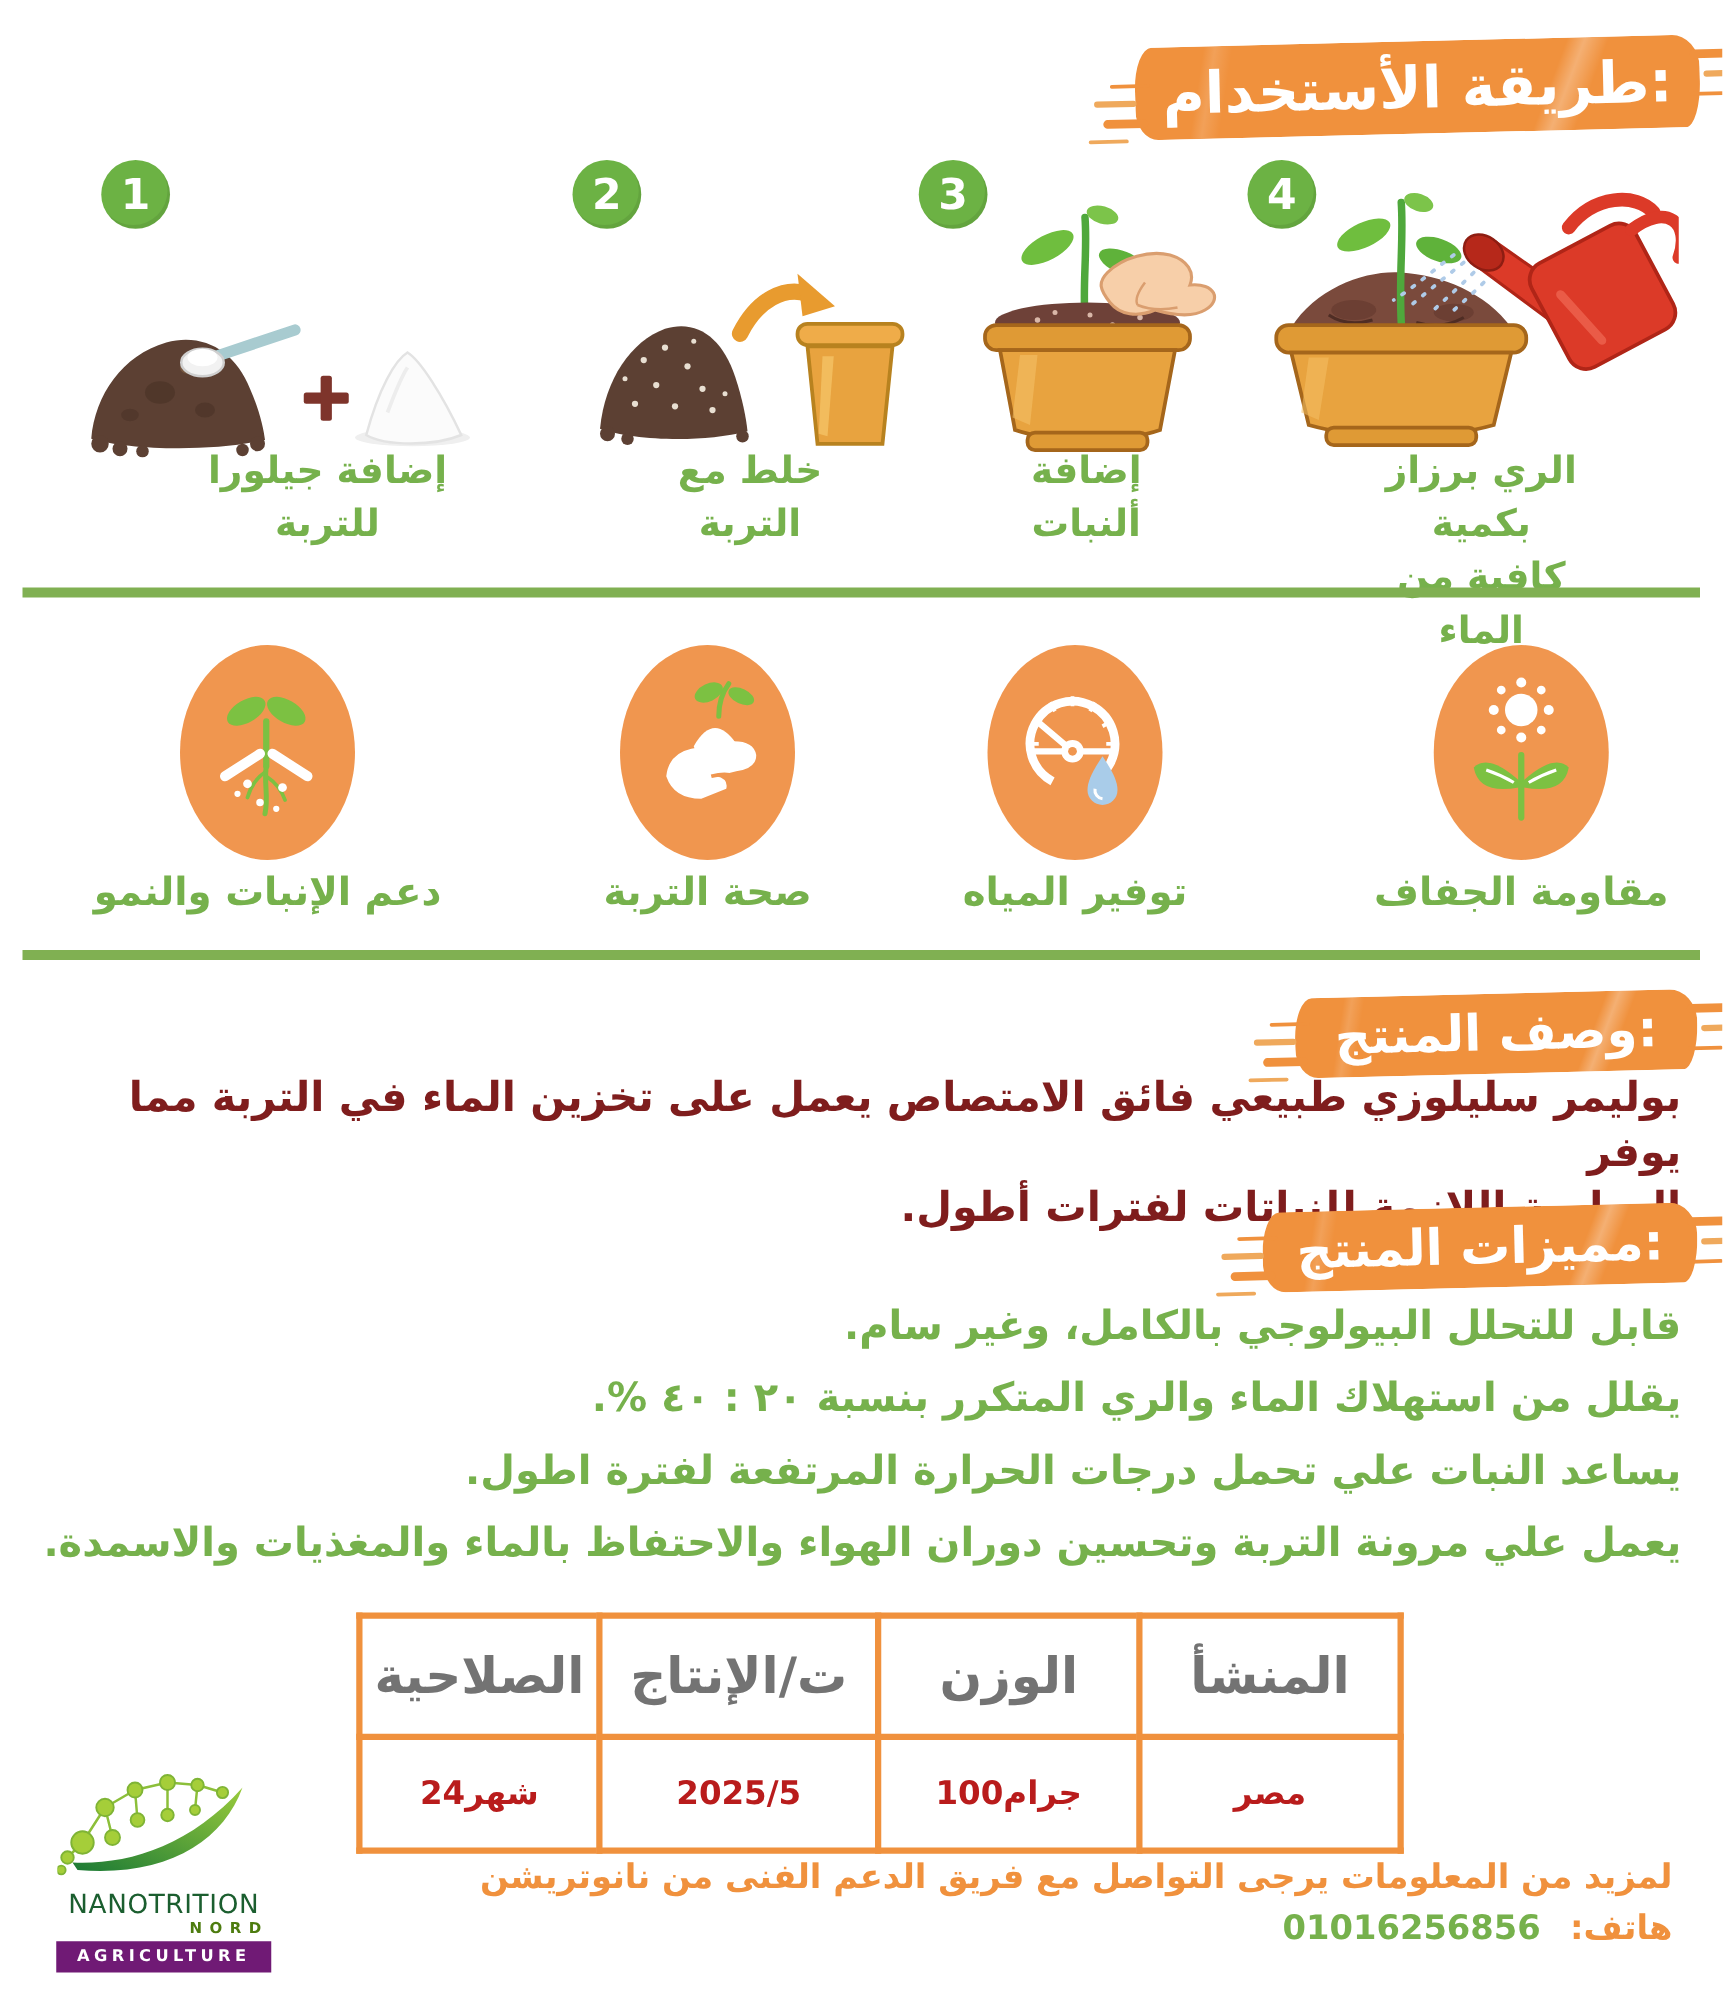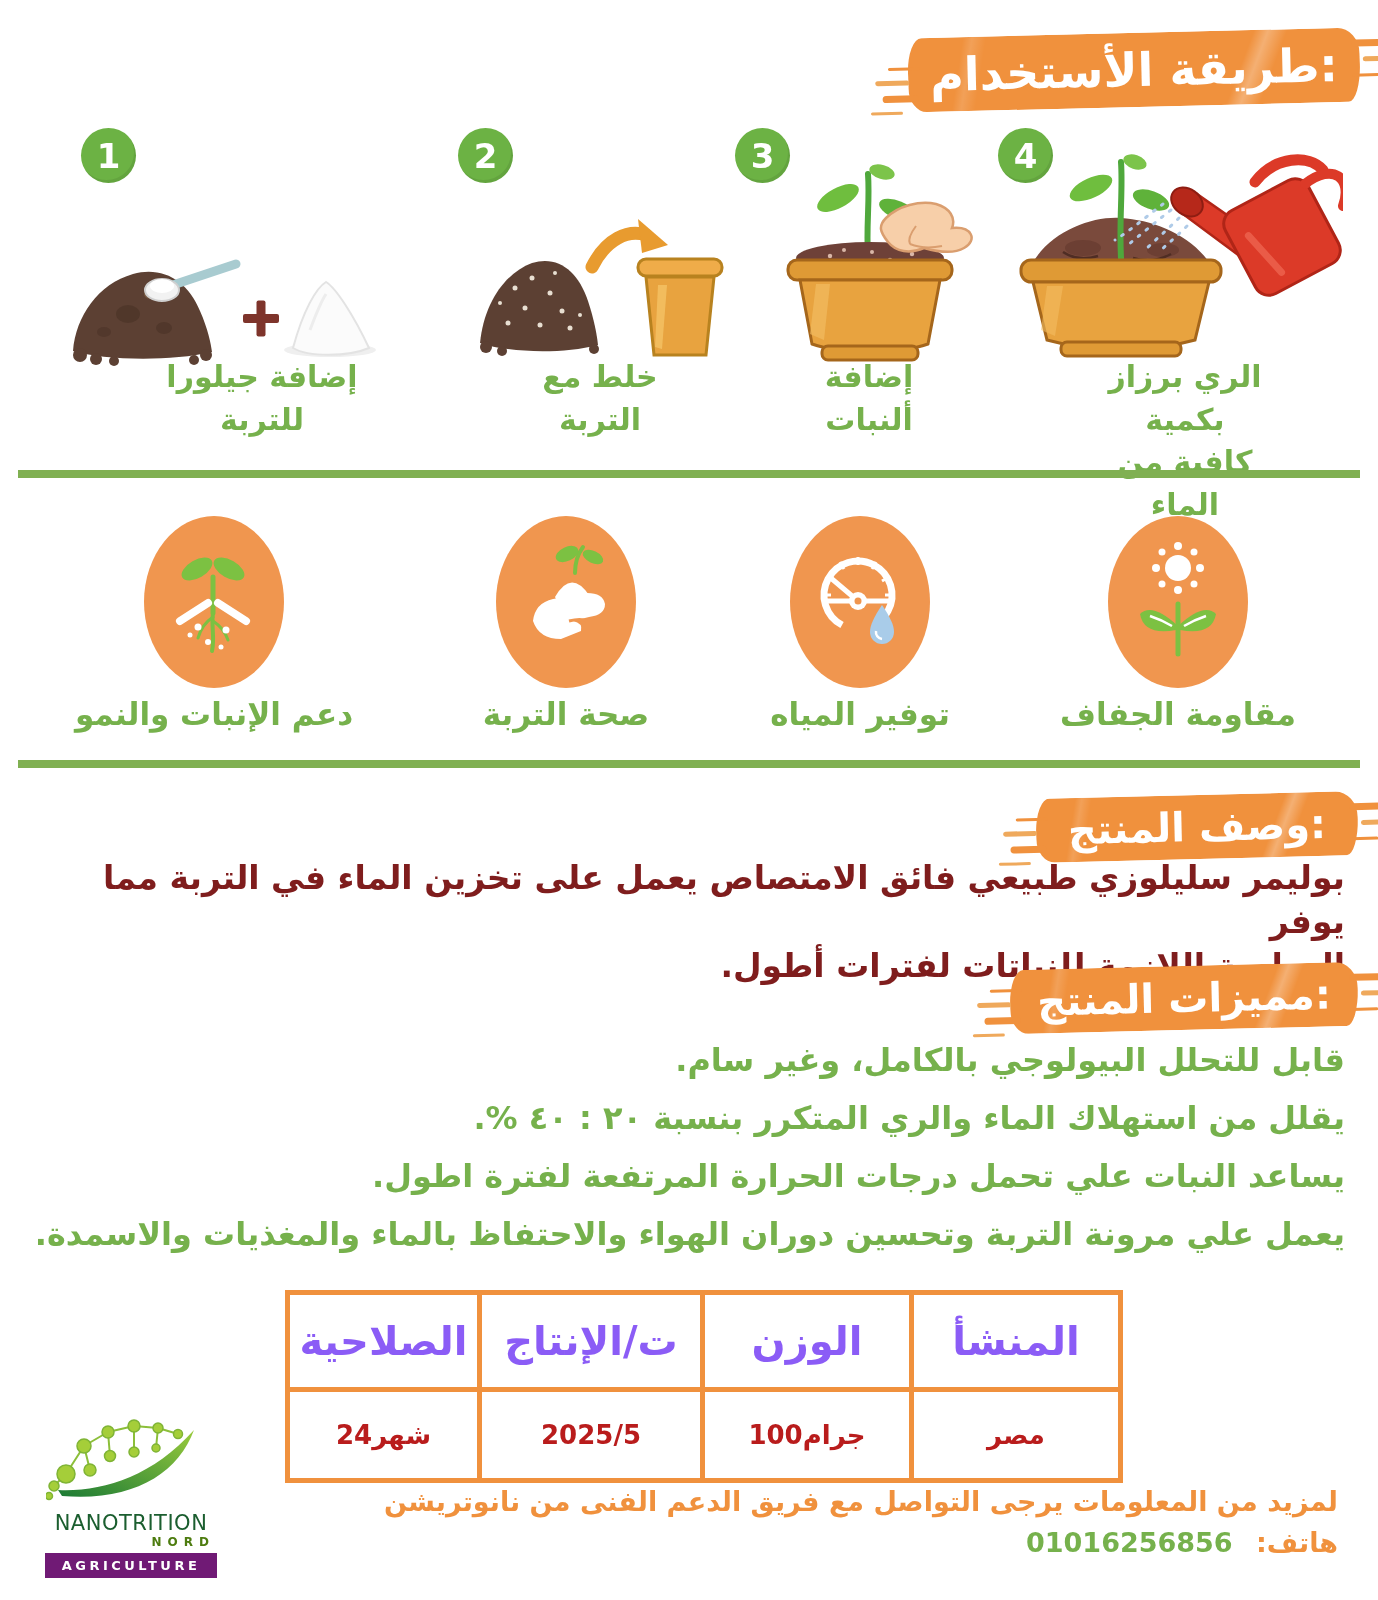--- a/index.html
+++ b/index.html
@@ -32,33 +32,33 @@
          font-size:30px;text-align:center;line-height:1.42;direction:rtl;white-space:pre-line;}
   .c1{left:262px}.c2{left:600px}.c3{left:869px}.c4{left:1185px}
 
   .divider{position:absolute;left:18px;right:18px;height:8px;background:#80B052;}
   .d1{top:470px}.d2{top:760px}
 
   .oval{position:absolute;top:516px;width:140px;height:172px;border-radius:50%;background:#F0964F;
         transform:translateX(-50%);display:flex;align-items:center;justify-content:center;}
   .benefit-label{position:absolute;top:696px;transform:translateX(-50%);color:#76B14C;font-weight:bold;
         font-size:31px;white-space:nowrap;direction:rtl;}
-  .o1{left:214px}.o2{left:566px}.o3{left:860px}.o4{left:1178px}
+  .o1{left:214px}.o2{left:566px}.o3{left:860px}.o4{left:1217px}
 
   .desc-text{position:absolute;left:30px;right:33px;top:856px;color:#7f1d1d;font-weight:bold;
         font-size:33px;line-height:1.33;text-align:right;direction:rtl;white-space:pre-line;}
 
   .features-list{position:absolute;left:30px;right:33px;top:1040px;direction:rtl;text-align:right;}
   .features-list p{margin:0 0 18px;color:#76B14C;font-weight:bold;font-size:32px;line-height:1.25;}
 
   table.spec{position:absolute;left:285px;top:1290px;width:833px;border-collapse:collapse;
         direction:rtl;table-layout:fixed;background:#fff;}
   table.spec th,table.spec td{border:5px solid #F0913D;text-align:center;font-weight:bold;
         font-family:"DejaVu Sans",sans-serif;padding:0;}
-  table.spec th{color:#8b5cf6;font-size:40px;height:92px;}
+  table.spec th{color:#737373;font-size:40px;height:92px;}
   table.spec td{color:#b91c1c;font-size:26px;height:86px;}
   td.ltr{direction:ltr;}
 
   .logo{position:absolute;left:45px;top:1412px;width:172px;text-align:center;}
   .logo-brand{color:#1B5E2F;font-size:21px;font-weight:normal;letter-spacing:.5px;line-height:1.05;}
   .logo-sub{color:#4d7c0f;font-size:12px;font-weight:bold;letter-spacing:6px;text-align:right;margin:1px 2px 4px 0;}
   .logo-division{background:#701a75;color:#fff;font-size:13px;font-weight:bold;letter-spacing:3.5px;padding:5px 0;}
 
   .contact{position:absolute;right:40px;top:1486px;direction:rtl;text-align:right;
         color:#F0913D;font-weight:bold;}

